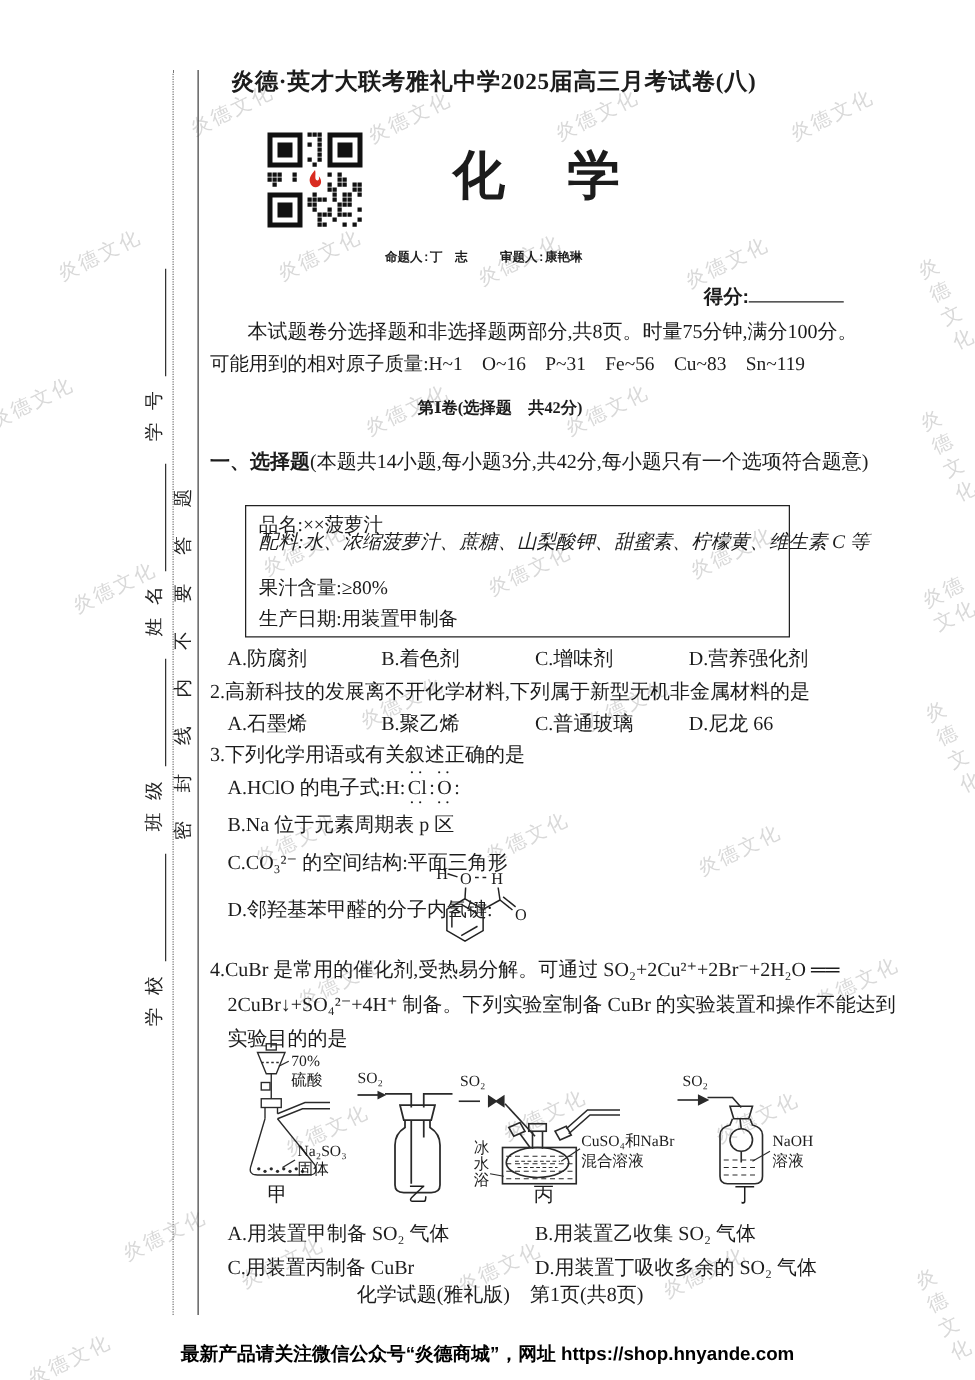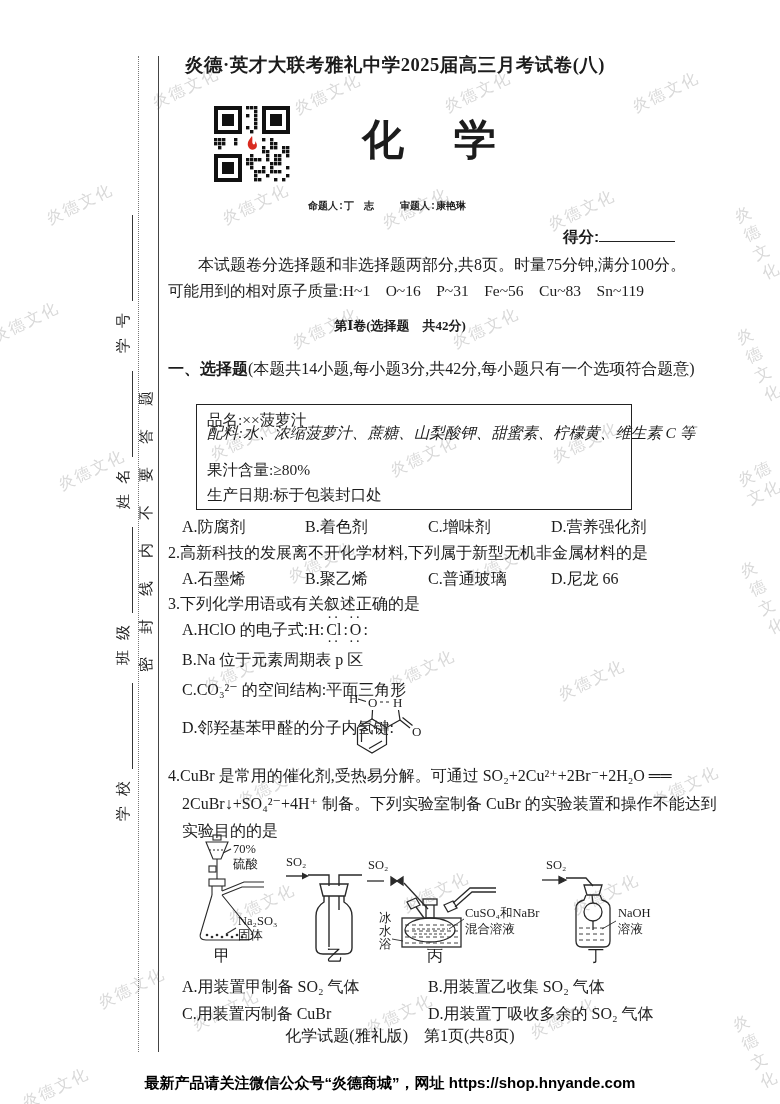--- a/index.html
+++ b/index.html
@@ -201,21 +201,21 @@
   <div class="abs t155" style="left:168px;top:281px;">可能用到的相对原子质量:H~1　O~16　P~31　Fe~56　Cu~83　Sn~119</div>
   <div class="abs sec">第Ⅰ卷(选择题　共42分)</div>
   <div class="abs t16" style="left:168px;top:359px;">
     <span class="bold">一、选择题</span><span>(本题共14小题,每小题3分,共42分,每小题只有一个选项符合题意)</span>
   </div>
 
   <div class="qbox">
     <div style="top:5px;">品名:××菠萝汁</div>
     <div style="top:18px;font-style:italic;">配料:水、浓缩菠萝汁、蔗糖、山梨酸钾、甜蜜素、柠檬黄、维生素 C 等</div>
     <div style="top:55px;">果汁含量:≥80%</div>
-    <div style="top:80px;">生产日期:标于包装封口处</div>
+    <div style="top:80px;">生产日期:用装置甲制备</div>
   </div>
   <div class="abs t16" style="left:182px;top:517px;">A.防腐剂</div>
   <div class="abs t16" style="left:305px;top:517px;">B.着色剂</div>
   <div class="abs t16" style="left:428px;top:517px;">C.增味剂</div>
   <div class="abs t16" style="left:551px;top:517px;">D.营养强化剂</div>
 
   <div class="abs t16" style="left:168px;top:543px;">2.高新科技的发展离不开化学材料,下列属于新型无机非金属材料的是</div>
   <div class="abs t16" style="left:182px;top:569px;">A.石墨烯</div>
   <div class="abs t16" style="left:305px;top:569px;">B.聚乙烯</div>
   <div class="abs t16" style="left:428px;top:569px;">C.普通玻璃</div>

